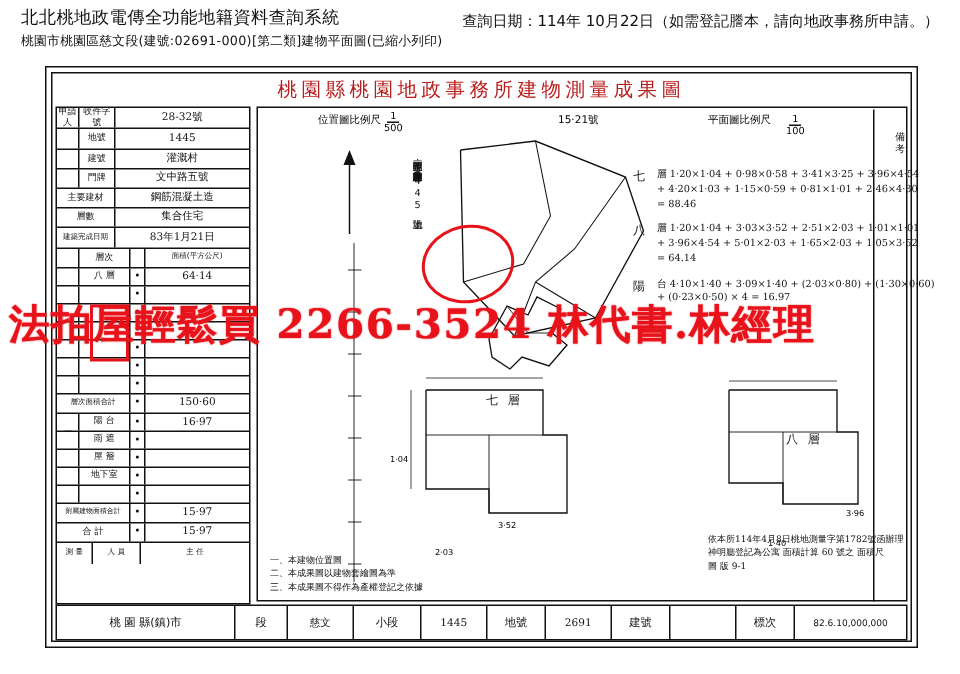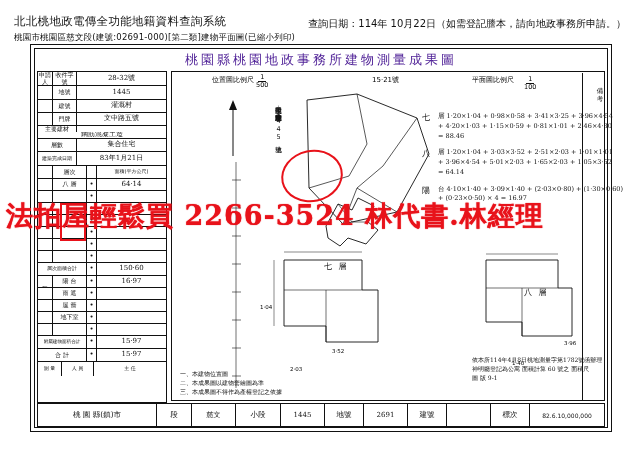--- a/index.html
+++ b/index.html
@@ -4,35 +4,35 @@
 <style>
   html,body{margin:0;padding:0;}
   body{
     width:640px;height:449px;background:#ffffff;
     font-family:"DejaVu Sans","Liberation Sans",sans-serif;
     overflow:hidden;position:relative;
   }
   .page{position:absolute;inset:0;}
 
   
-  .hdr{position:absolute;left:14px;top:14px;width:612px;}
+  .hdr{position:absolute;left:14px;top:4px;width:612px;}
   .hdr-title{font-size:11.5px;color:#111;letter-spacing:.3px;}
   .hdr-sub{font-size:8.5px;color:#111;margin-top:3px;letter-spacing:.2px;}
   .hdr-right{position:absolute;right:0;top:3px;font-size:10px;color:#111;white-space:nowrap;}
 
   
   .doc{
     position:absolute;left:30px;top:44px;width:580px;height:386px;
     border:1.4px solid #111;background:#fff;
   }
   .doc-inner{position:absolute;inset:3px;border:.8px solid #111;}
 
   .doc-title{
     position:absolute;left:0;right:0;top:6px;text-align:center;
-    font-size:13px;letter-spacing:3px;color:#4c1d95;
+    font-size:13px;letter-spacing:3px;color:#b91c1c;
     font-family:"DejaVu Serif","Liberation Serif",serif;
   }
 
   
   .ltable{
     position:absolute;left:6px;top:26px;width:128px;height:330px;
     border:.8px solid #111;font-size:6px;color:#111;
   }
   .lrow{display:flex;border-bottom:.6px solid #111;box-sizing:border-box;}
   .lrow:last-child{border-bottom:none;}
@@ -145,21 +145,21 @@
         <div class="lc lbl2">建號</div>
         <div class="lc val hand">灌溉村</div>
       </div>
 
       <div class="lrow" style="height:13px;">
         <div class="lc lbl"></div>
         <div class="lc lbl2">門牌</div>
         <div class="lc val hand">文中路五號</div>
       </div>
 
-      <div class="lrow" style="height:13px;flex-direction:column;">
+      <div class="lrow" style="height:13px;">
         <div class="lc lbl2" style="width:39px;">主要建材</div>
         <div class="lc val hand">鋼筋混凝土造</div>
       </div>
 
       <div class="lrow" style="height:13px;">
         <div class="lc lbl2" style="width:39px;">層數</div>
         <div class="lc val hand">集合住宅</div>
       </div>
 
       <div class="lrow" style="height:14px;">

